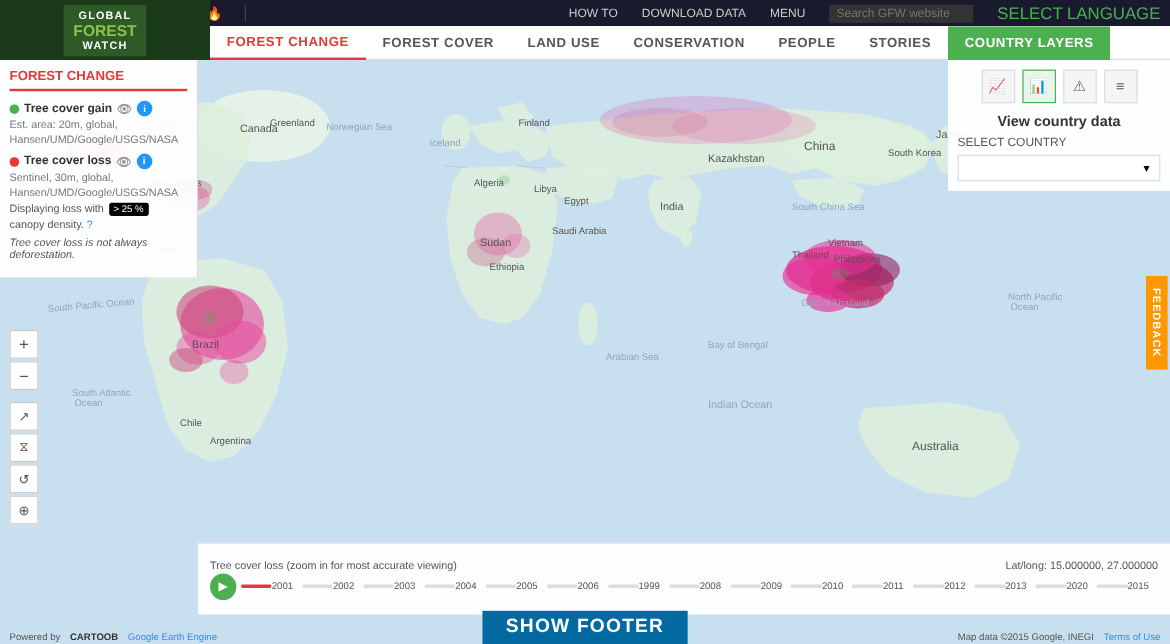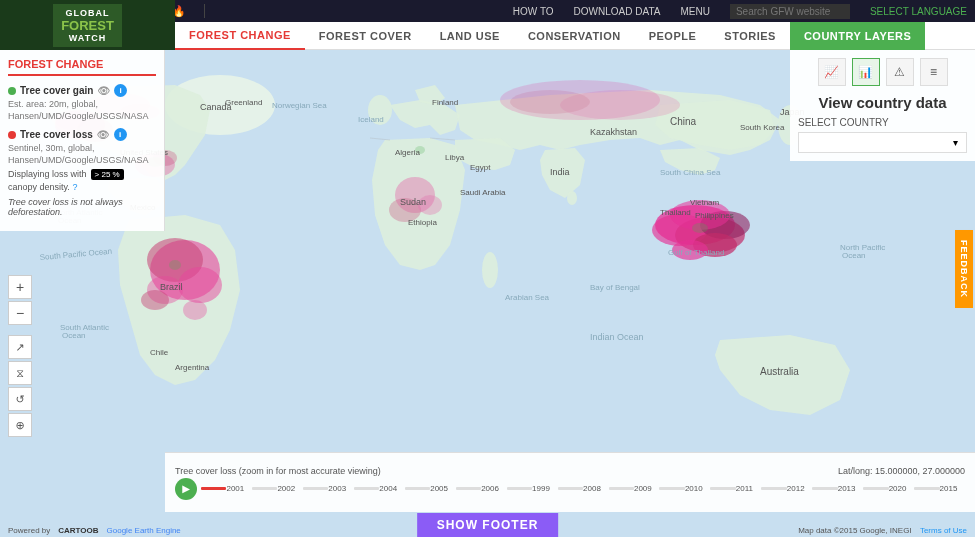--- a/index.html
+++ b/index.html
@@ -24,21 +24,21 @@
     }
     .nav-separator { width: 1px; height: 14px; background: #444; margin: 0 4px; }
     .nav-how-to { color: #ccc; font-size: 10px; cursor: pointer; margin-left: auto; }
     .nav-download { color: #ccc; font-size: 10px; cursor: pointer; margin-left: 10px; }
     .nav-menu { color: #ccc; font-size: 10px; cursor: pointer; margin-left: 10px; }
     .nav-search {
       background: #333; border: none; color: #ccc;
       padding: 2px 6px; font-size: 10px; width: 120px;
       margin-left: 10px;
     }
-    .nav-language { color: #4CAF50; font-size: 10px; cursor: pointer; margin-left: 10px; }
+    .nav-language { color: #4CAF50; font-size: 14px; cursor: pointer; margin-left: 10px; }
 
     
     #main-nav {
       position: absolute;
       top: 22px; left: 175px; right: 0;
       height: 28px;
       background: #fff;
       display: flex;
       align-items: center;
       z-index: 100;
@@ -147,21 +147,21 @@
       display: flex; gap: 6px; margin-bottom: 8px; justify-content: center;
     }
     .rp-icon {
       width: 28px; height: 28px;
       background: #f5f5f5; border: 1px solid #ddd;
       display: flex; align-items: center; justify-content: center;
       font-size: 12px; cursor: pointer; color: #555;
     }
     .rp-icon.active { background: #e8f5e9; border-color: #4CAF50; }
     .view-country-title {
-      font-size: 15px; font-weight: bold; color: #333;
+      font-size: 12px; font-weight: bold; color: #333;
       margin-bottom: 6px; text-align: center;
     }
     .select-country-label { font-size: 10px; color: #555; margin-bottom: 4px; }
     .select-country-dropdown {
       width: 100%; padding: 4px 8px;
       border: 1px solid #ddd; background: #fff;
       font-size: 10px; cursor: pointer;
       display: flex; align-items: center; justify-content: space-between;
     }
 
@@ -186,22 +186,22 @@
     .year-ticks { display: flex; gap: 0; align-items: center; flex: 1; }
     .year-tick { font-size: 8px; color: #555; flex: 1; }
     .year-bar { height: 3px; background: #ddd; flex: 1; border-radius: 1px; }
     .year-bar.active { background: #e53935; }
     .lat-lon-display { font-size: 9px; color: #555; white-space: nowrap; margin-left: auto; }
 
     
     #show-footer {
       position: absolute;
       bottom: 0; left: 50%; transform: translateX(-50%);
-      background: #8b5cf6; color: #fff;
-      font-size: 12px; font-weight: bold;
+      background: #0369a1; color: #fff;
+      font-size: 16px; font-weight: bold;
       padding: 5px 20px;
       cursor: pointer; z-index: 60;
       text-transform: uppercase;
       letter-spacing: 1px;
     }
 
     
     #attribution {
       position: absolute;
       bottom: 2px; left: 0;

